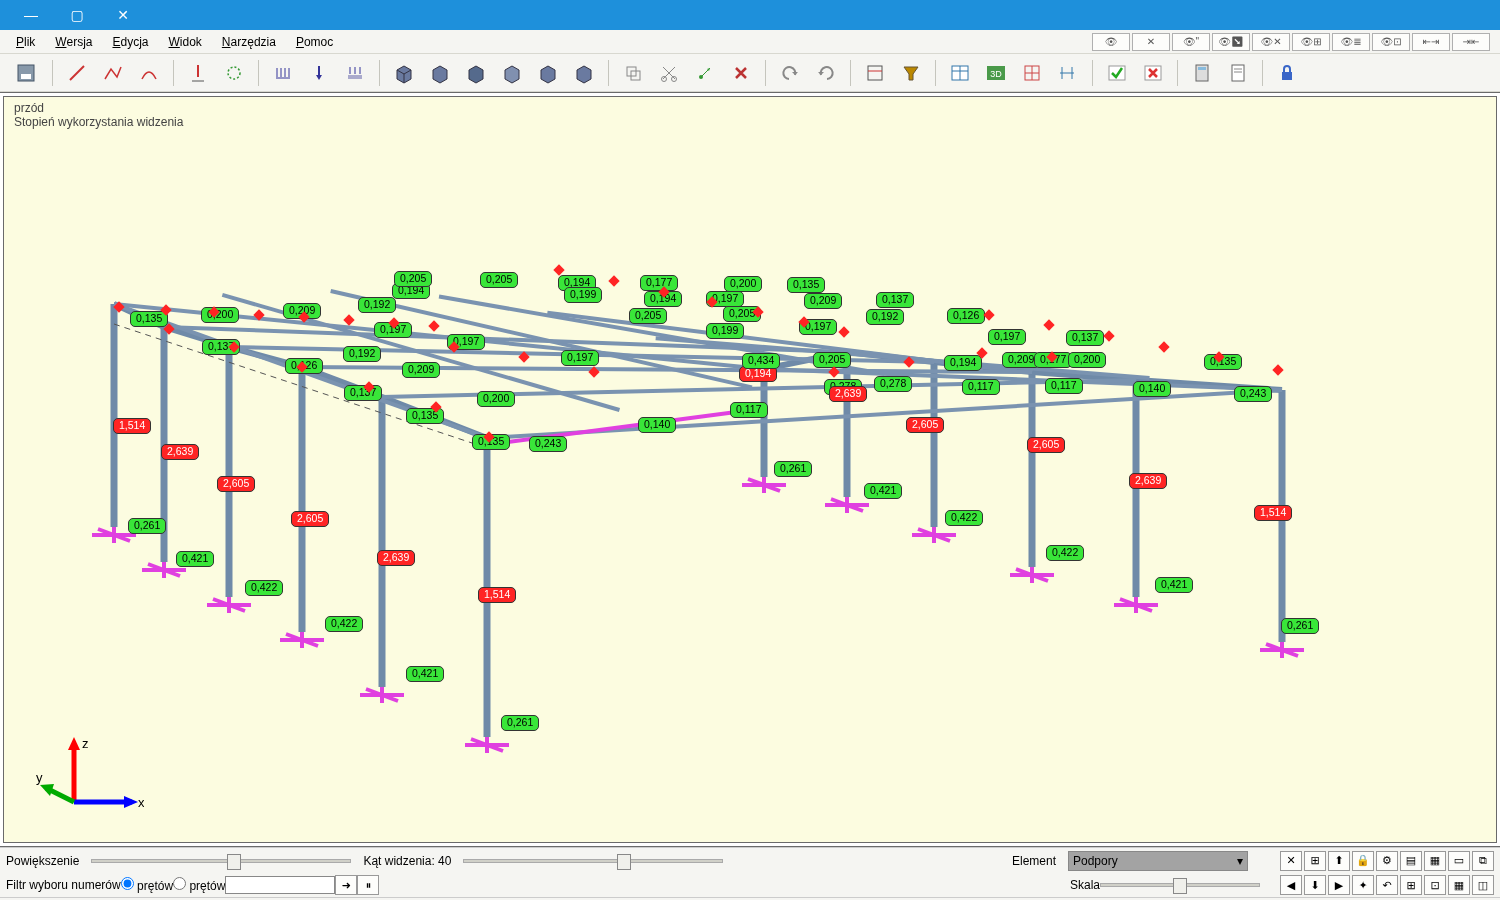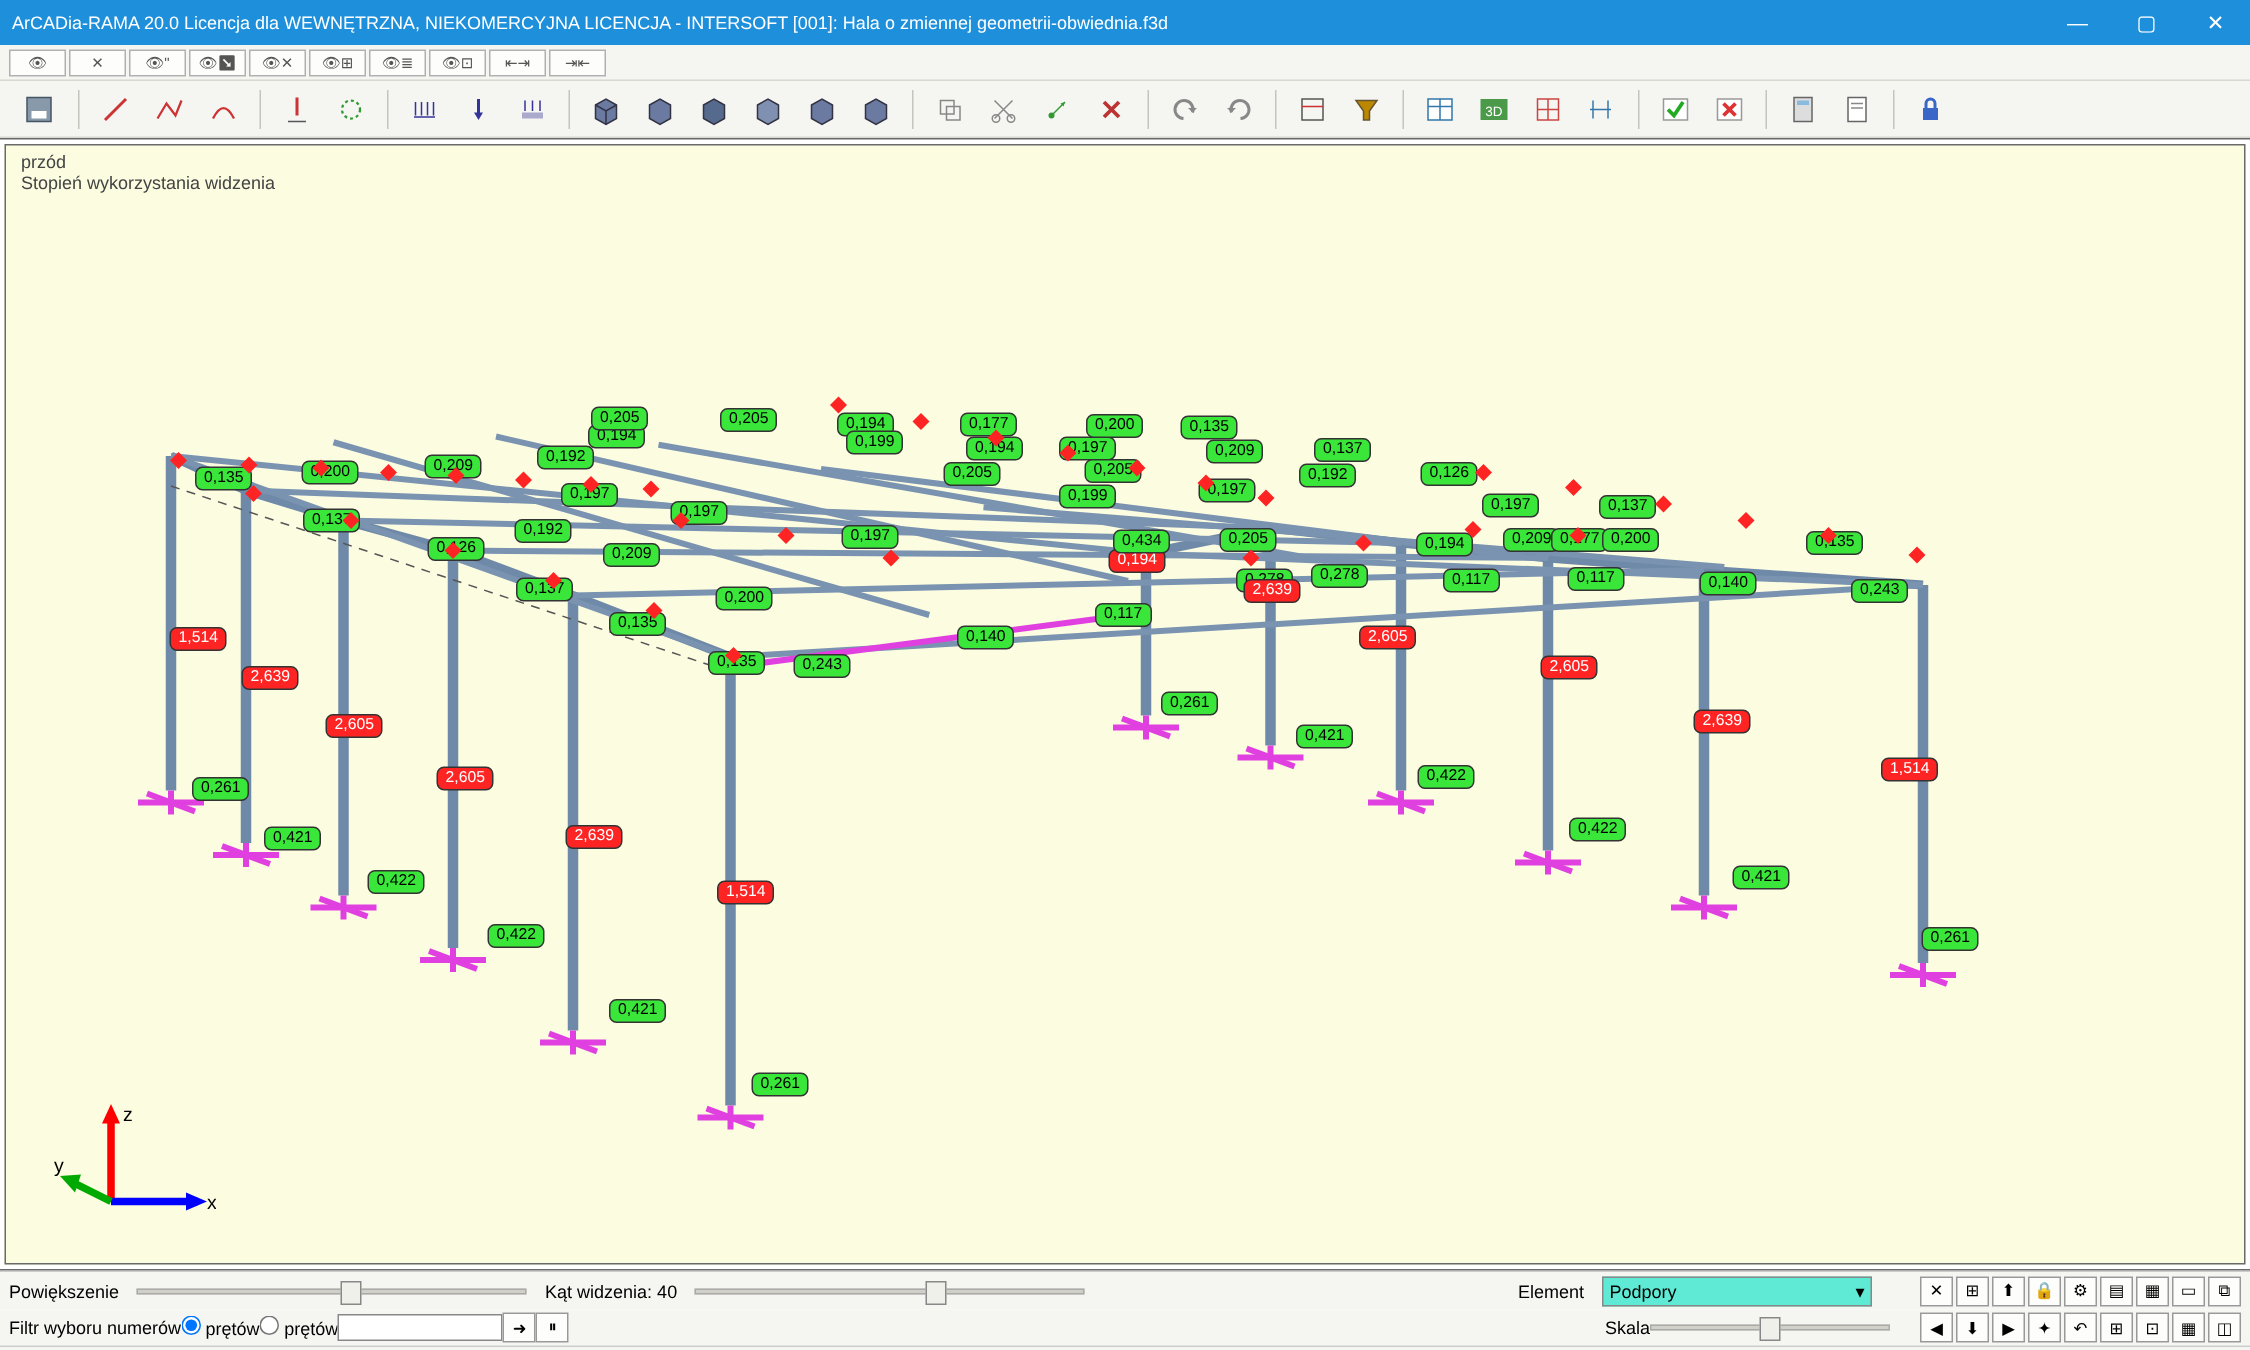--- a/index.html
+++ b/index.html
@@ -22,37 +22,44 @@
 .canvas-inner { position:absolute; inset:3px; background:#fcfce0; border:1px solid #6a6a6a;}
 .hud { position: absolute; top: 4px; left: 10px; font-size: 12px; color: #444; line-height: 1.2; }
 .axis { position: absolute; bottom: 14px; left: 30px; }
 .lbl { position: absolute; font-size: 10.5px; padding: 1px 5px; border-radius: 5px; border: 1px solid #333; background: #39e639; line-height: 1.1; white-space: nowrap; }
 .lbl.red { background: #ff2424; color: #fff; }
 .node { position:absolute; width:8px; height:8px; background:#ff2424; transform:translate(-50%,-50%) rotate(45deg);}
 .footer1 { height: 26px; background: #f5f5f2; border-top: 1px solid #ccc; display: flex; align-items: center; font-size: 12px; padding: 0 6px; gap:12px;}
 .footer1 .lab{ white-space:nowrap;}
 .slider { flex:1; height:4px; background:#d0d0c8; border:1px solid #aaa; position:relative; max-width:260px;}
 .slider .thumb{ position:absolute; top:-6px; width:14px; height:16px; background:#f0f0eb; border:1px solid #888; transform:translateX(-50%);}
-.combo{ width:180px; height:20px; border:1px solid #888; background:#5eead4; font-size:12px; padding:0 4px; display:flex; align-items:center; justify-content:space-between;}
+.combo{ width:180px; height:20px; border:1px solid #888; background:#a3a3a3; font-size:12px; padding:0 4px; display:flex; align-items:center; justify-content:space-between;}
 .footer2 { height: 24px; background: #f5f5f2; display: flex; align-items: center; font-size: 12px; padding: 0 6px; gap:0;}
 .footer2 input[type=text]{ width:110px; height:18px; border:1px solid #888; font-size:11px; padding:0 3px;}
 .iconbtn{width:22px;height:20px;border:1px solid #999;background:#fdfdfb;display:flex;align-items:center;justify-content:center;font-size:11px;}
 .status { height: 20px; background: #f5f5f2; border-top: 1px solid #ccc; display: flex; align-items: center; font-size: 11px; padding: 0 4px; justify-content: space-between;}
 </style>
 </head>
 <body>
 
 <div class="titlebar">
-  <span class="title-text">ArCADia-RAMA 20.0 Licencja dla WEWNĘTRZNA, NIEKOMERCYJNA LICENCJA - INTERSOFT [001]: Hala o zmiennej geometrii-obwiednia.f3d</span>
   <div class="win-btn">―</div>
   <div class="win-btn">▢</div>
   <div class="win-btn close">✕</div>
 </div>
 
 <div class="menubar">
+  <div class="menubar-left" id="menu-left">
+      <div class="menu-item"><u>P</u>lik</div>
+      <div class="menu-item"><u>W</u>ersja</div>
+      <div class="menu-item"><u>E</u>dycja</div>
+      <div class="menu-item"><u>W</u>idok</div>
+      <div class="menu-item"><u>N</u>arzędzia</div>
+      <div class="menu-item"><u>P</u>omoc</div>
+    </div>
   <div class="menubar-right">
     <div class="small-tool">👁</div>
     <div class="small-tool">✕</div>
     <div class="small-tool">👁"</div>
     <div class="small-tool">👁↘</div>
     <div class="small-tool">👁✕</div>
     <div class="small-tool">👁⊞</div>
     <div class="small-tool">👁≣</div>
     <div class="small-tool">👁⊡</div>
     <div class="small-tool">⇤⇥</div>

